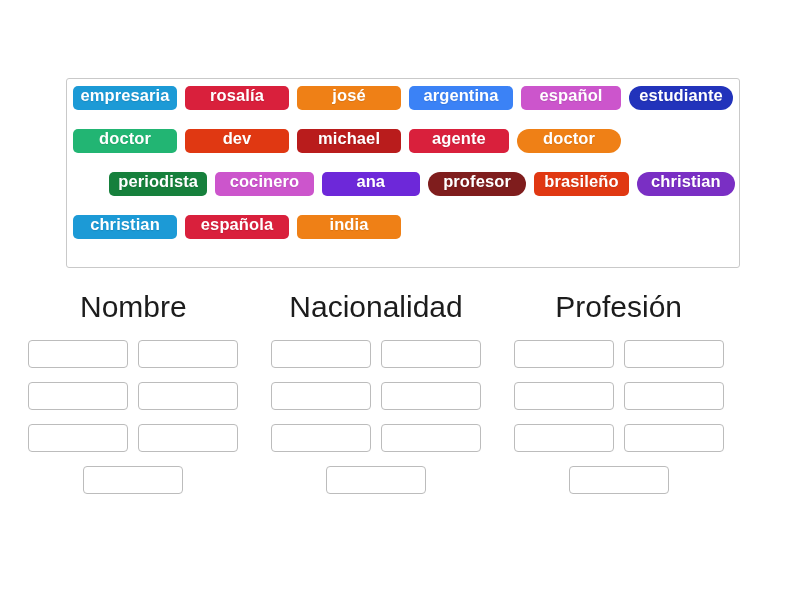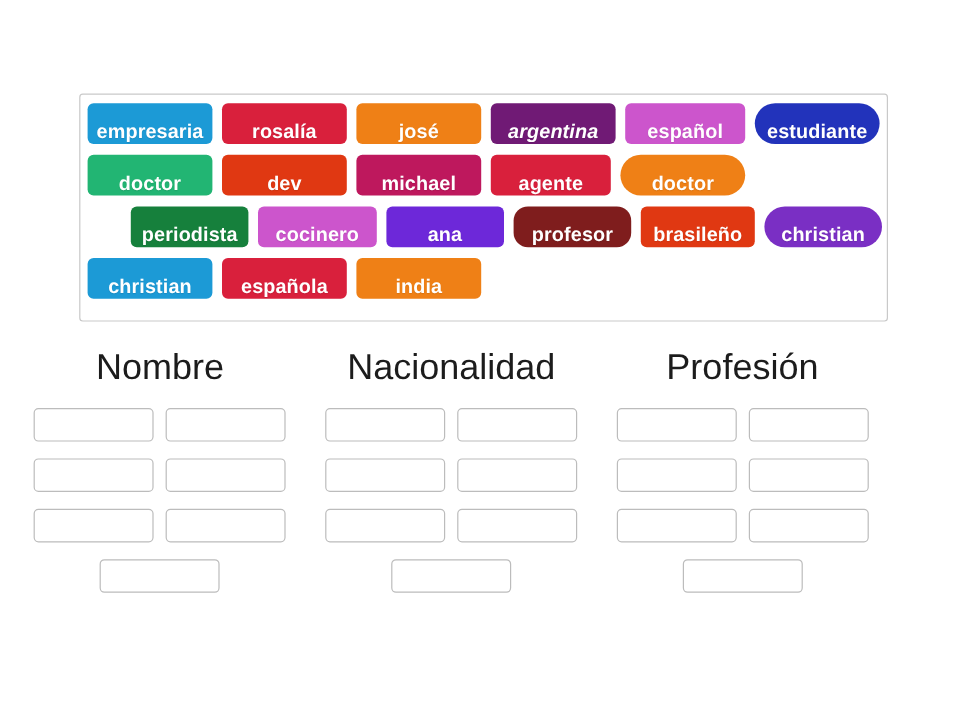--- a/index.html
+++ b/index.html
@@ -31,25 +31,25 @@
   }
 
   .tile-row {
     display: flex;
     flex-direction: row;
     height: 43px;
     padding-left: 2px;
   }
 
   .tile {
-    height: 34px;
+    height: 24px;
     border-radius: 5px;
     margin: 0 4px;
     display: flex;
-    align-items: flex-end;
+    align-items: flex-start;
     justify-content: center;
     color: #ffffff;
     font-size: 16.5px;
     font-weight: bold;
     letter-spacing: 0.1px;
     box-sizing: border-box;
     padding: 0 6px;
     white-space: nowrap;
     cursor: grab;
     user-select: none;
@@ -129,39 +129,39 @@
   <div class="tile-row">
     <div class="tile c0" style="background-color: rgb(28, 154, 214);">
         <span>empresaria</span>
       </div>
     <div class="tile c1" style="background-color: rgb(217, 32, 60);">
         <span>rosalía</span>
       </div>
     <div class="tile c2" style="background-color: rgb(239, 128, 22);">
         <span>josé</span>
       </div>
-    <div class="tile c3" style="background-color: #701a75; font-style: italic;">
+    <div class="tile c3" style="background-color: #3b82f6;">
         <span>argentina</span>
       </div>
     <div class="tile c4" style="background-color: rgb(204, 85, 204);">
         <span>español</span>
       </div>
     <div class="tile c5" style="background-color: rgb(34, 51, 187);">
         <span>estudiante</span>
       </div>
   </div>
 
   <div class="tile-row">
     <div class="tile c0" style="background-color: rgb(34, 181, 115);">
         <span>doctor</span>
       </div>
     <div class="tile c1" style="background-color: rgb(224, 56, 18);">
         <span>dev</span>
       </div>
-    <div class="tile c3" style="background-color: #be185d;">
+    <div class="tile c3" style="background-color: #b91c1c;">
         <span>michael</span>
       </div>
     <div class="tile c4" style="background-color: rgb(217, 32, 60);">
         <span>agente</span>
       </div>
     <div class="tile c5" style="background-color: rgb(239, 128, 22);">
         <span>doctor</span>
       </div>
   </div>
 

